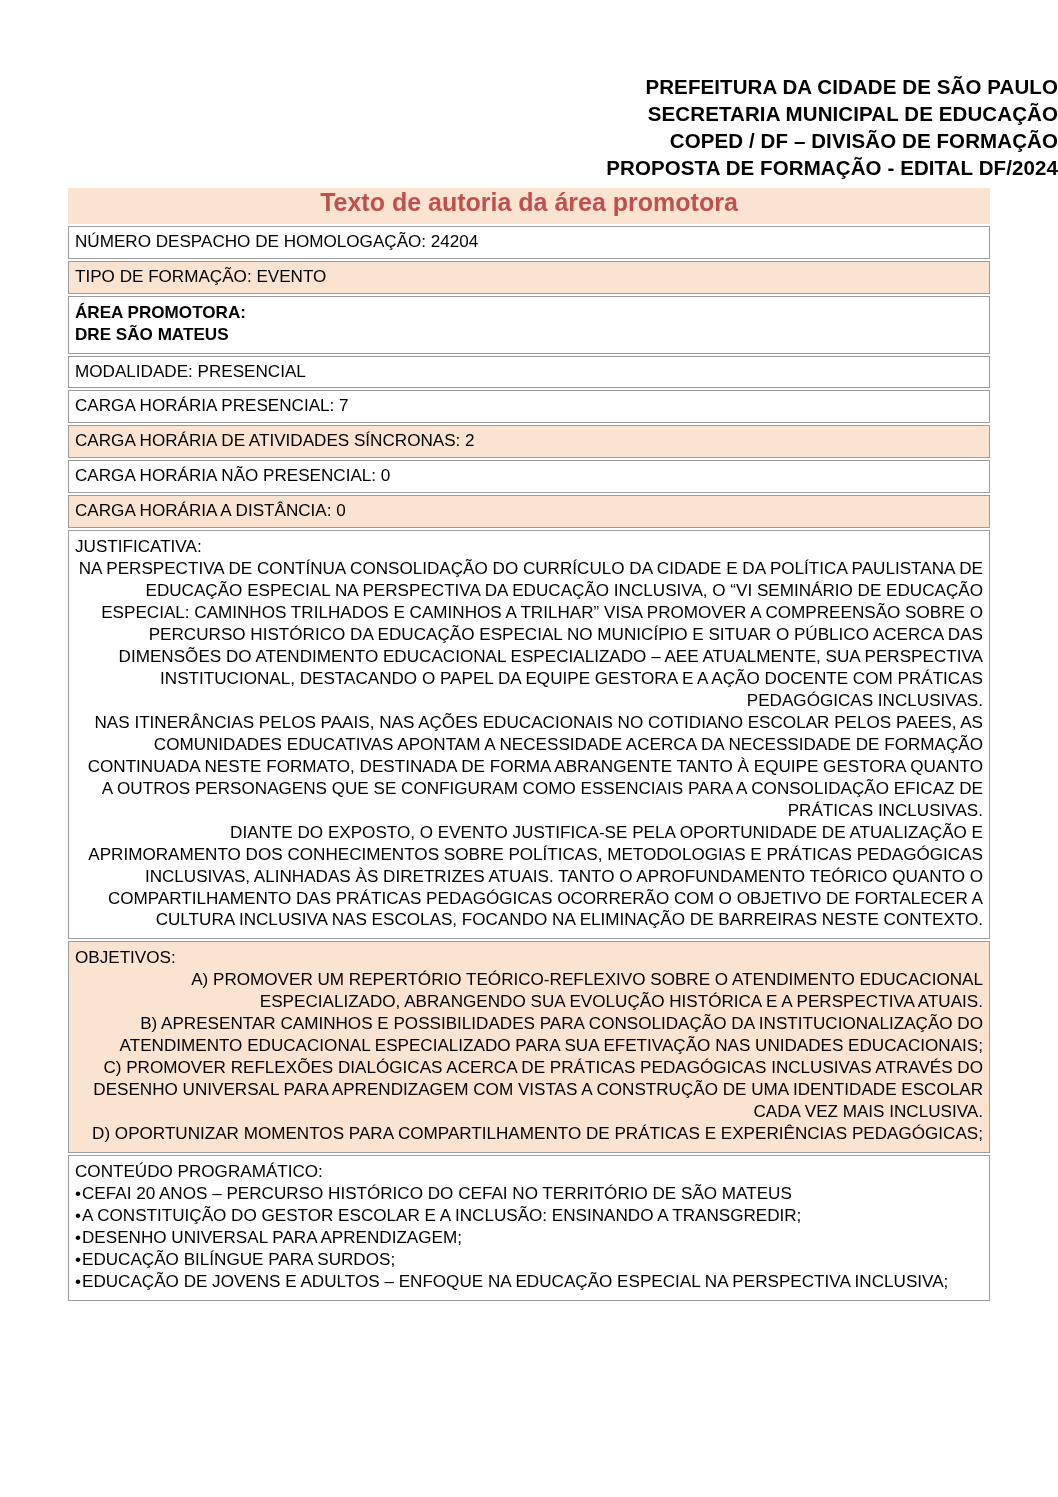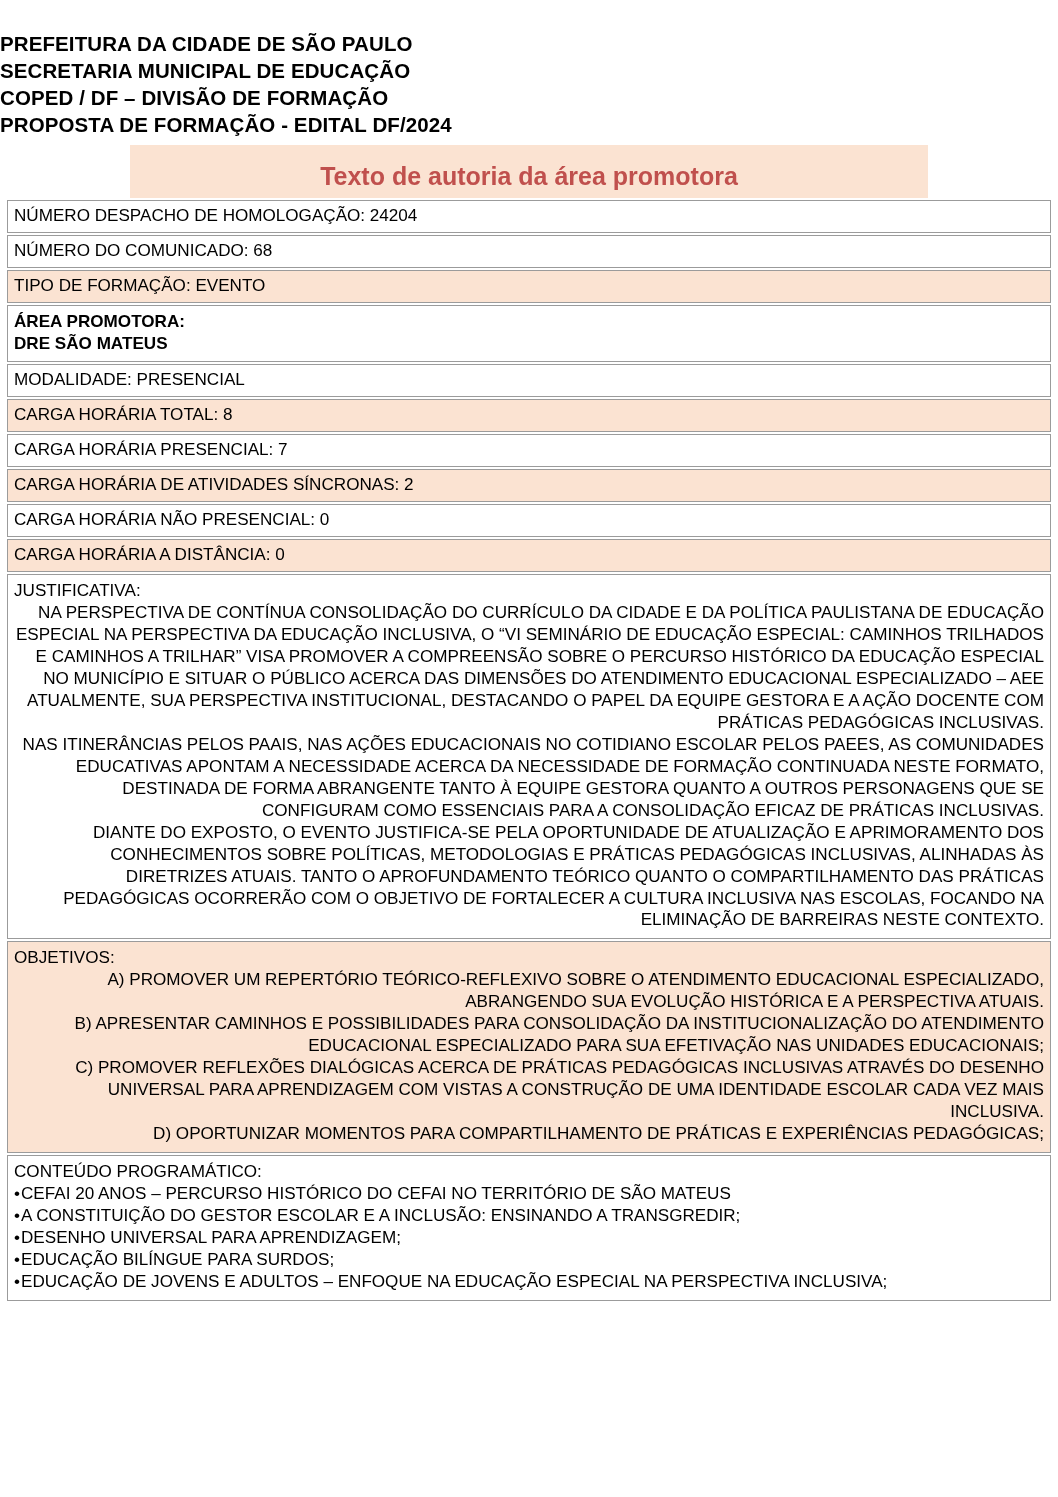--- a/index.html
+++ b/index.html
@@ -19,49 +19,49 @@
     position: relative;
     width: 1058px;
     height: 1497px;
     box-sizing: border-box;
     padding: 0;
     background: #ffffff;
   }
 
   
   .doc-heading {
-    text-align: left;
-    padding-top: 30px;
+    text-align: right;
+    padding-top: 73px;
     line-height: 1.32;
   }
   .doc-heading .hline {
     font-size: 20.5px;
     font-weight: bold;
     letter-spacing: 0.1px;
     white-space: nowrap;
   }
 
   
   .banner {
     margin: 7px auto 0 auto;
-    width: 798px;
+    width: 922px;
     background: #fbe3d2;
     text-align: center;
-    padding: 18px 0 7px 0;
+    padding: 1px 0 7px 0;
   }
   .banner-text {
     color: #c0504d;
     font-weight: bold;
     font-size: 25px;
     line-height: 1.1;
   }
 
   
   .form-table {
-    width: 1044px;
+    width: 922px;
     margin: 0 auto;
     border-collapse: separate;
     border-spacing: 0 2px;
     table-layout: fixed;
   }
   .form-table td {
     border: 1px solid #9b9b9b;
     padding: 4px 6px 5px 6px;
     font-size: 17.1px;
     line-height: 1.285;
@@ -100,44 +100,34 @@
     <div class="banner-text">Texto de autoria da área promotora</div>
   </div>
 
   <table class="form-table">
     <tbody>
         <tr class="">
           <td>
             <span class="line">NÚMERO DESPACHO DE HOMOLOGAÇÃO:  24204</span>
           </td>
         </tr>
-        <tr class="">
-          <td>
-            <span class="line">NÚMERO DO COMUNICADO:  68</span>
-          </td>
-        </tr>
         <tr class="tint ">
           <td>
             <span class="line">TIPO DE FORMAÇÃO: EVENTO</span>
           </td>
         </tr>
         <tr class="bold">
           <td class="block-cell">
             <span class="line">ÁREA PROMOTORA:</span>
             <span class="line">DRE SÃO MATEUS</span>
           </td>
         </tr>
         <tr class="">
           <td>
             <span class="line">MODALIDADE: PRESENCIAL</span>
-          </td>
-        </tr>
-        <tr class="tint ">
-          <td>
-            <span class="line">CARGA HORÁRIA TOTAL: 8</span>
           </td>
         </tr>
         <tr class="">
           <td>
             <span class="line">CARGA HORÁRIA PRESENCIAL: 7</span>
           </td>
         </tr>
         <tr class="tint ">
           <td>
             <span class="line">CARGA HORÁRIA DE ATIVIDADES SÍNCRONAS: 2</span>

